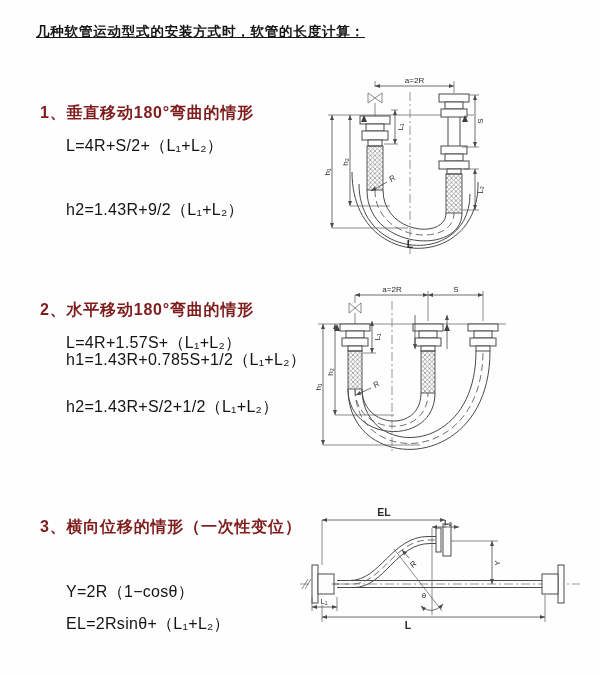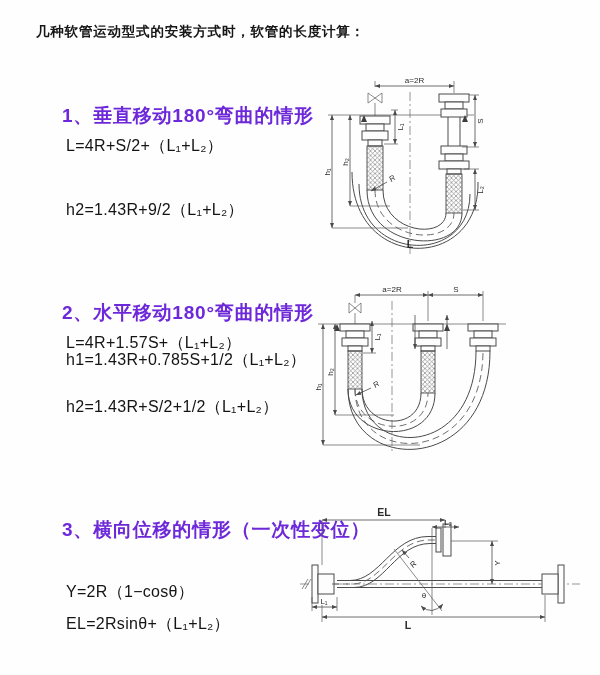--- a/index.html
+++ b/index.html
@@ -1,21 +1,21 @@
 <!DOCTYPE html>
 <html><head>
 <meta charset="utf-8">
 <style>
   html,body{margin:0;padding:0;background:#ffffff;}
   .page{
     position:relative;width:600px;height:675px;background:#fefefe;
     font-family:"Liberation Sans","DejaVu Sans",sans-serif;color:#1f1f1f;overflow:hidden;
   }
-  .title{position:absolute;left:36px;top:23px;font-size:13.5px;font-weight:bold;letter-spacing:0.8px;color:#161616;}
-  .heading{position:absolute;left:62px;font-size:19px;font-weight:bold;letter-spacing:0.8px;color:#6d28d9;}
+  .title{position:absolute;left:36px;top:23px;font-size:13.5px;font-weight:bold;letter-spacing:0.8px;color:#161616;text-decoration:underline;}
+  .heading{position:absolute;left:40px;font-size:16px;font-weight:bold;letter-spacing:0.8px;color:#7f1d1d;}
   .formula{position:absolute;left:66px;font-size:16px;letter-spacing:0.3px;color:#141414;}
   .diagram{position:absolute;}
   svg{display:block;}
   .ln{stroke:#4a4a4a;stroke-width:1;fill:none;}
   .thin{stroke:#5a5a5a;stroke-width:0.7;fill:none;}
   .dim{stroke:#4a4a4a;stroke-width:0.8;fill:none;}
   .cl{stroke:#6a6a6a;stroke-width:0.7;fill:none;stroke-dasharray:9 3 2 3;}
   .hdash{stroke:#5f5f5f;stroke-width:0.9;fill:none;stroke-dasharray:7 4;}
   .flg{stroke:#4a4a4a;stroke-width:1;fill:#fdfdfd;}
   .solidarrow{fill:#3d3d3d;stroke:none;}

